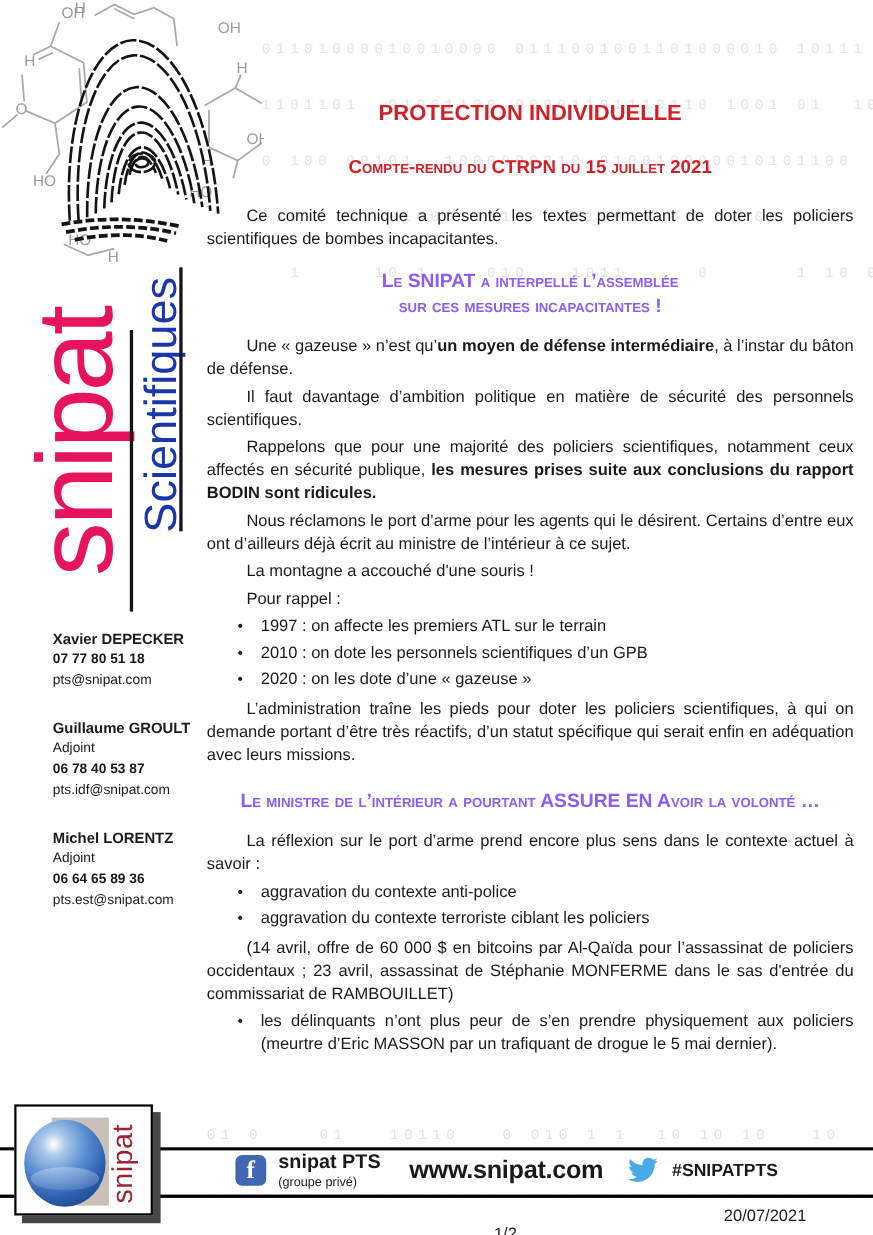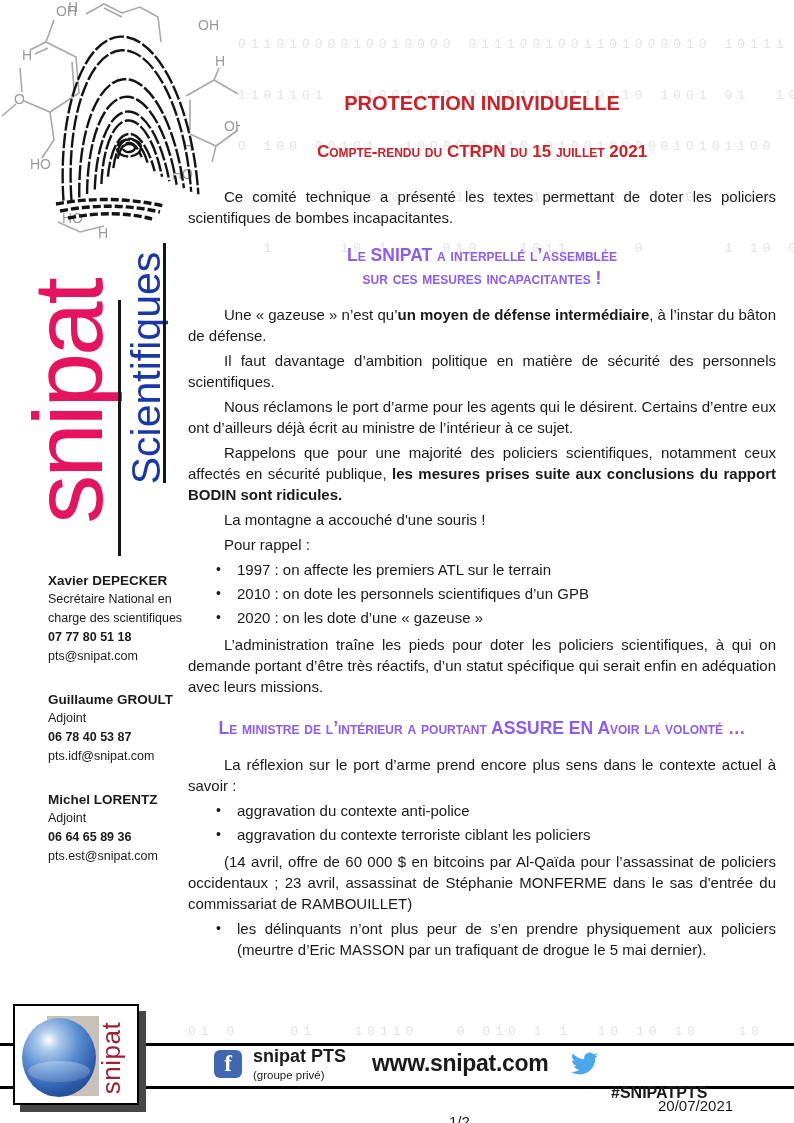--- a/index.html
+++ b/index.html
@@ -70,21 +70,21 @@
   .fb-icon{
     position:absolute;left:214px;top:1050px;width:28px;height:28px;background:#4267b2;
     border-radius:6px;color:#fff;font-weight:bold;font-size:23px;line-height:28px;
     text-align:center;z-index:3;font-family:"Liberation Serif",serif;
   }
   .fb-label{position:absolute;left:253px;top:1047px;z-index:3;line-height:19px;}
   .fb-label .main{font-weight:bold;font-size:18px;}
   .fb-label .sub{font-size:11.5px;}
   .website{position:absolute;left:372px;top:1050px;font-size:23px;font-weight:bold;letter-spacing:-0.3px;z-index:3;}
   .tw-icon{position:absolute;left:569px;top:1050px;z-index:3;}
-  .hashtag{position:absolute;left:611px;top:1084px;font-weight:bold;font-size:16px;z-index:3;}
+  .hashtag{position:absolute;left:611px;top:1056px;font-weight:bold;font-size:16px;z-index:3;}
 
   .logo-box{
     position:absolute;left:13px;top:1004px;width:122px;height:97px;background:#fff;
     border:2px solid #000;box-shadow:7px 7px 0 #474747;z-index:4;
   }
   .logo-box .taupe{position:absolute;left:32px;top:10px;width:52px;height:80px;background:#c9c1b7;}
   .logo-box .sphere{
     position:absolute;left:7px;top:12px;width:74px;height:79px;border-radius:50%;
     background:radial-gradient(circle at 36% 28%, #ffffff 0%, #aecbea 14%, #5b8fd2 40%, #2a5cab 68%, #16386f 100%);
   }
@@ -174,21 +174,20 @@
   </svg>
 
   <div class="vrot logo-snipat">snipat</div>
   <div class="vrot logo-sci">Scientifiques</div>
   <div class="vline vline-1"></div>
   <div class="vline vline-2"></div>
 
   <div class="contacts">
     <div class="contact">
       <div class="name">Xavier DEPECKER</div>
-      <div class="role">Secrétaire National en charge des scientifiques</div>
       <div class="phone">07 77 80 51 18</div>
       <div class="email">pts@snipat.com</div>
     </div>
     <div class="contact">
       <div class="name">Guillaume GROULT</div>
       <div class="role">Adjoint</div>
       <div class="phone">06 78 40 53 87</div>
       <div class="email">pts.idf@snipat.com</div>
     </div>
     <div class="contact">
@@ -205,22 +204,22 @@
 
     <p style="margin-top:24px">Ce comité technique a présenté les textes permettant de doter les policiers scientifiques de bombes incapacitantes.</p>
 
     <div class="red-heading">
       <div>Le SNIPAT a interpellé l’assemblée</div>
       <div>sur ces mesures incapacitantes !</div>
     </div>
 
     <p><span>Une « gazeuse » n’est qu’</span><strong>un moyen de défense intermédiaire</strong><span>, à l’instar du bâton de défense.</span></p>
     <p>Il faut davantage d’ambition politique en matière de sécurité des personnels scientifiques.</p>
+    <p><span>Rappelons que pour une majorité des policiers scientifiques, notamment ceux affectés en sécurité publique, </span><strong>les mesures prises suite aux conclusions du rapport BODIN sont ridicules.</strong></p>
     <p>Nous réclamons le port d’arme pour les agents qui le désirent. Certains d’entre eux ont d’ailleurs déjà écrit au ministre de l’intérieur à ce sujet.</p>
-    <p><span>Rappelons que pour une majorité des policiers scientifiques, notamment ceux affectés en sécurité publique, </span><strong>les mesures prises suite aux conclusions du rapport BODIN sont ridicules.</strong></p>
     <p>La montagne a accouché d'une souris !</p>
     <p>Pour rappel :</p>
 
     <ul>
       <li>1997 : on affecte les premiers ATL sur le terrain</li>
       <li>2010 : on dote les personnels scientifiques d’un GPB</li>
       <li>2020 : on les dote d’une « gazeuse »</li>
     </ul>
 
     <p>L’administration traîne les pieds pour doter les policiers scientifiques, à qui on demande portant d’être très réactifs, d’un statut spécifique qui serait enfin en adéquation avec leurs missions.</p>

